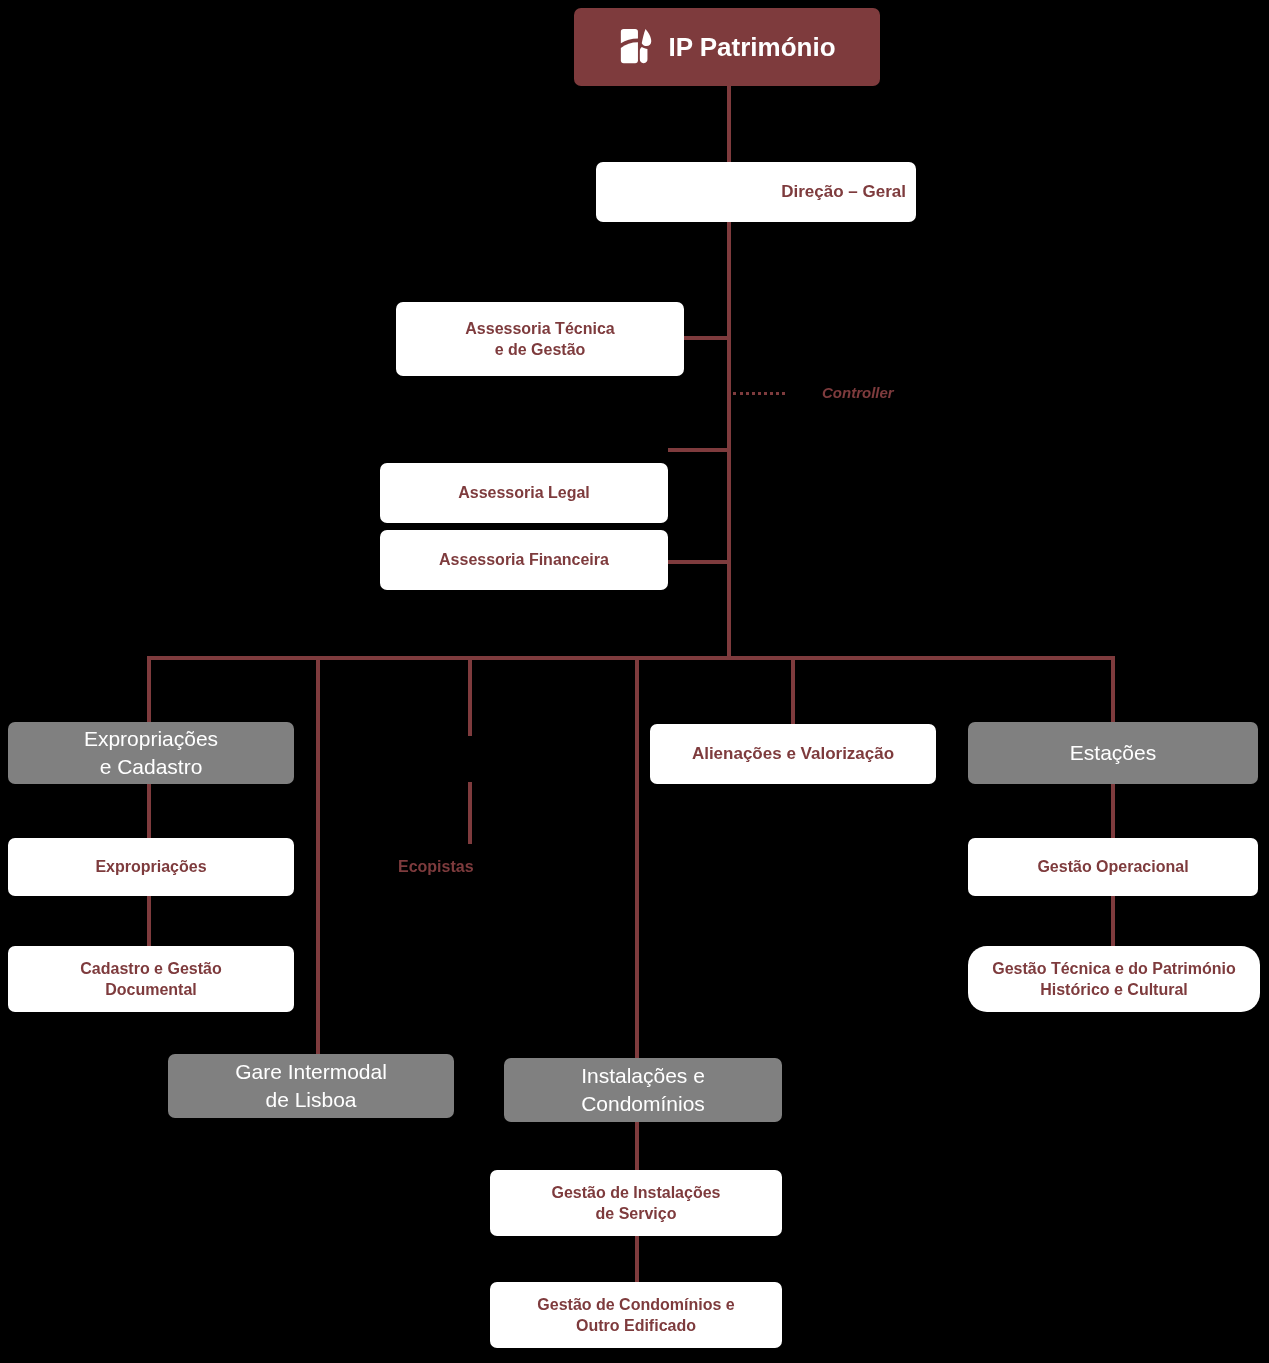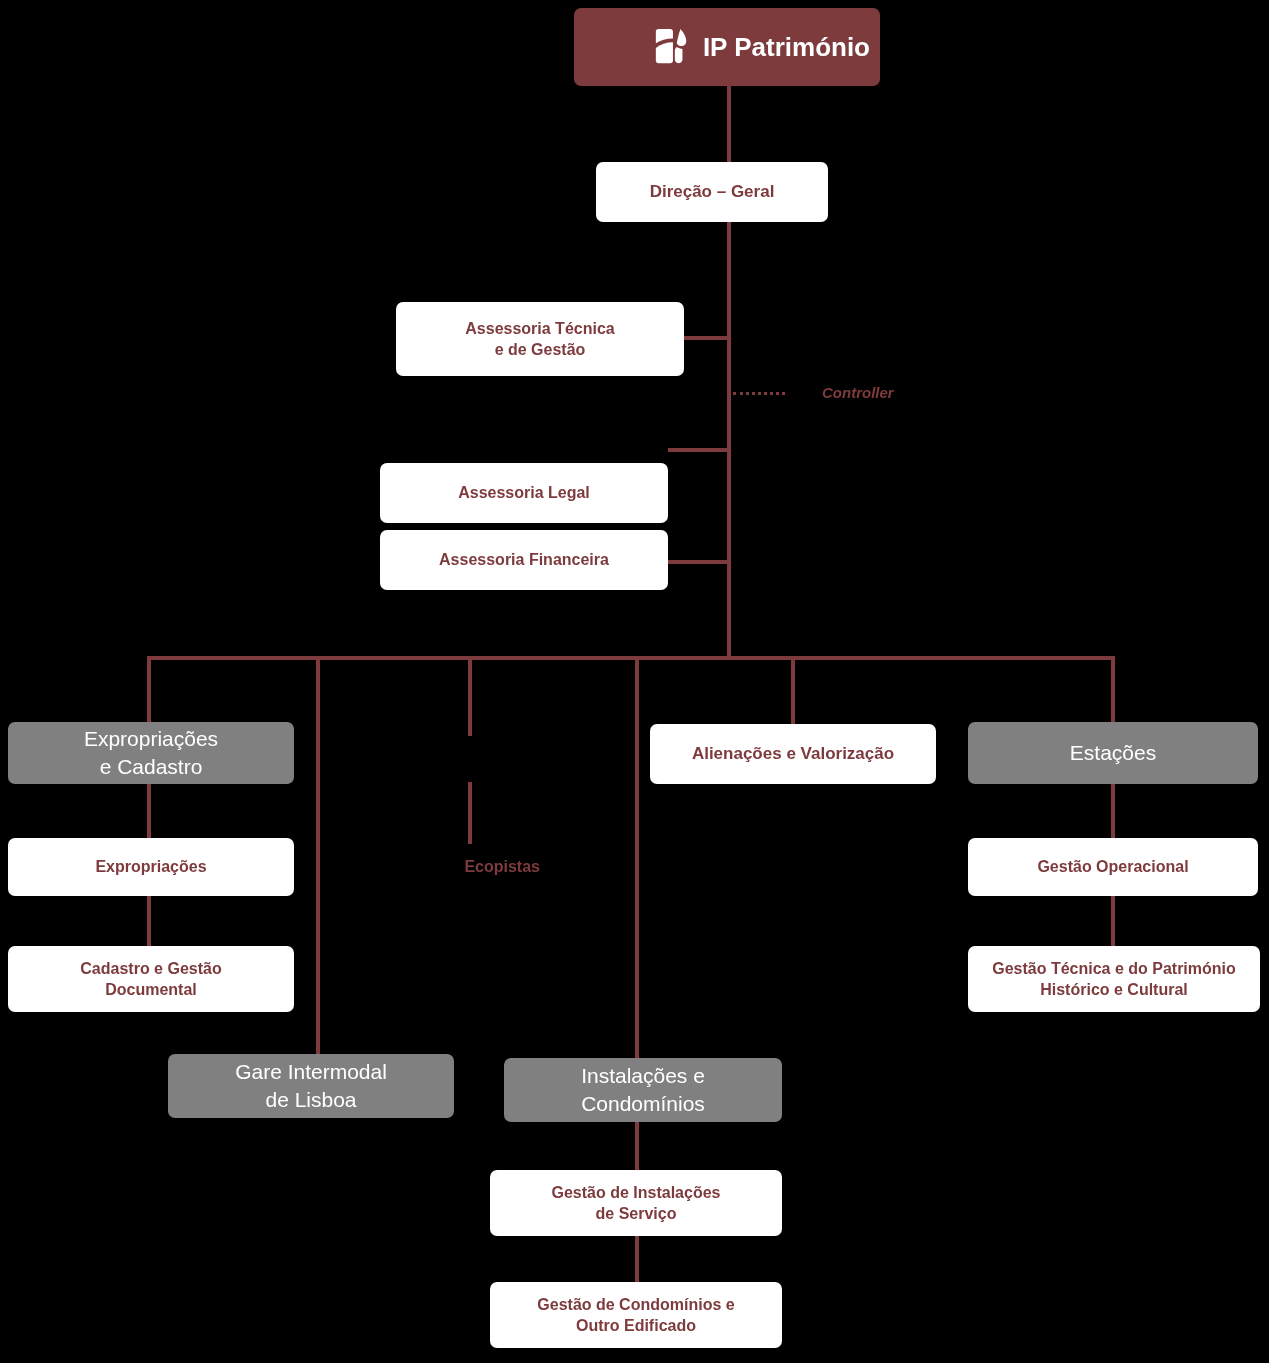--- a/index.html
+++ b/index.html
@@ -61,34 +61,33 @@
     font-weight: normal;
     font-size: 21px;
   }
 
   .node.brand {
     background: #7e3b3d;
     color: #ffffff;
     font-weight: bold;
     font-size: 26px;
     gap: 12px;
-    justify-content: flex-end;
   }
 
   .node.big-white {
     font-size: 17px;
   }
 
   
   .text-label {
     position: absolute;
     color: #7e3b3d;
     font-weight: bold;
     font-size: 16px;
-    text-align: right;
+    text-align: left;
     z-index: 3;
     white-space: nowrap;
   }
 
   .text-label.controller {
     font-style: italic;
     font-size: 15px;
     text-align: left;
     margin-left: 32px;
   }
@@ -142,21 +141,21 @@
   <div class="node brand" style="left:574px; top:8px; width:306px; height:78px;">
     <svg class="brand-logo" viewBox="0 0 40 42">
       <path d="M3 5 C3 3 4 2 6 2 L18 2 C20 2 21 3 21 5 L21 12 C14 12 8 14 3 17 Z" fill="#ffffff"></path>
       <path d="M3 22 C8 18 14 16 21 16 L21 35 C21 37 20 38 18 38 L6 38 C4 38 3 37 3 35 Z" fill="#ffffff"></path>
       <path d="M29 2 C32 6 35 10 35 15 C35 18 33 20 30 20 C28 20 26 19 25 17 C26 12 27 7 29 2 Z" fill="#ffffff"></path>
       <path d="M25 21 C27 22 29 23 31 23 L31 34 C31 36 30 38 27 38 C24 38 23 36 23 34 L23 25 C23 23 24 22 25 21 Z" fill="#ffffff"></path>
     </svg>
     <span class="brand-title">IP Património</span>
   </div>
 
-  <div class="node white big-white" style="left:596px; top:162px; width:232px; height:60px;">
+  <div class="node white big-white" style="left:596px; top:162px; width:320px; height:60px;justify-content:flex-end;">
     <span class="node-label">Direção – Geral</span>
   </div>
 
   <div class="node white" style="left:396px; top:302px; width:288px; height:74px;">
     <span class="node-label">
       <span>Assessoria Técnica</span>
       <span class="l2">e de Gestão</span>
     </span>
   </div>
 
@@ -196,21 +195,21 @@
       <span class="l2">Documental</span>
     </span>
   </div>
 
   <div class="text-label" style="left:398px; top:858px; width:142px;">Ecopistas</div>
 
   <div class="node white" style="left:968px; top:838px; width:290px; height:58px;">
     <span class="node-label">Gestão Operacional</span>
   </div>
 
-  <div class="node white" style="left:968px; top:946px; width:292px; height:66px;">
+  <div class="node white" style="left:968px; top:946px; width:292px; height:66px;border-radius:19px;">
     <span class="node-label">
       <span>Gestão Técnica e do Património</span>
       <span class="l2">Histórico e Cultural</span>
     </span>
   </div>
 
   <div class="node gray" style="left:168px; top:1054px; width:286px; height:64px;">
     <span class="node-label">
       <span>Gare Intermodal</span>
       <span class="l2">de Lisboa</span>

